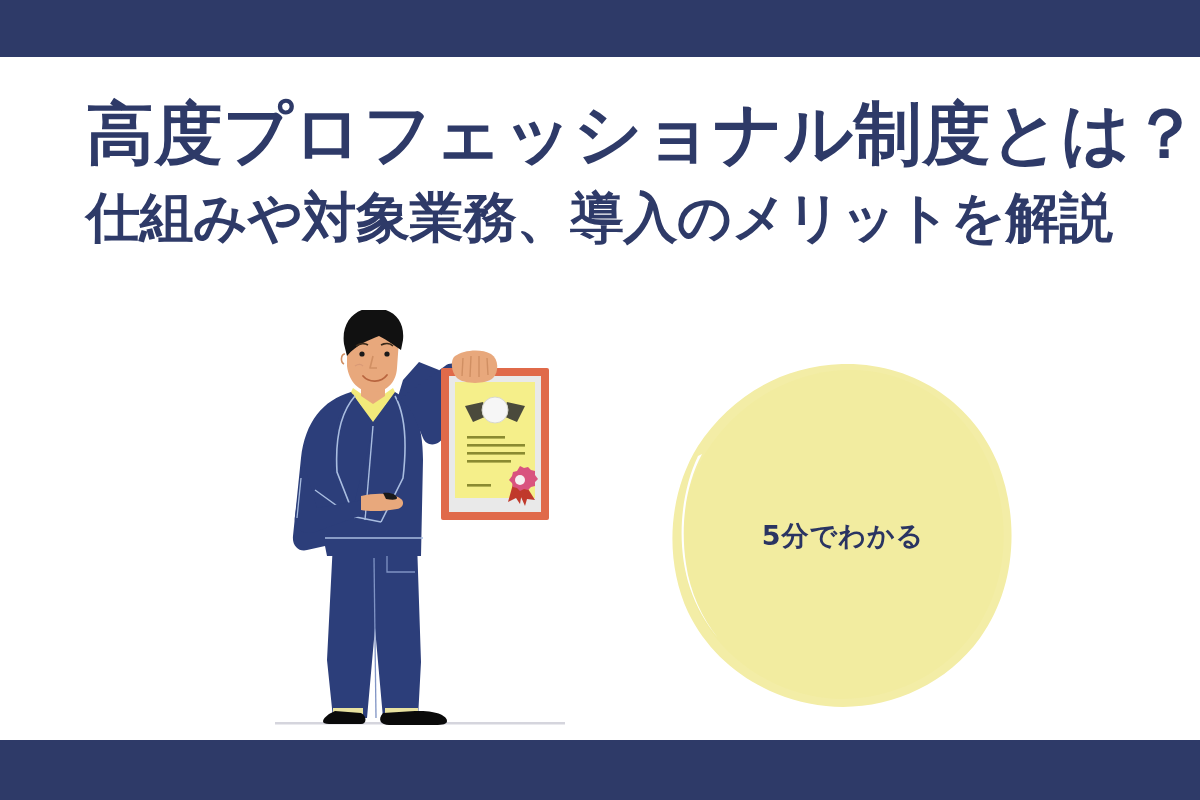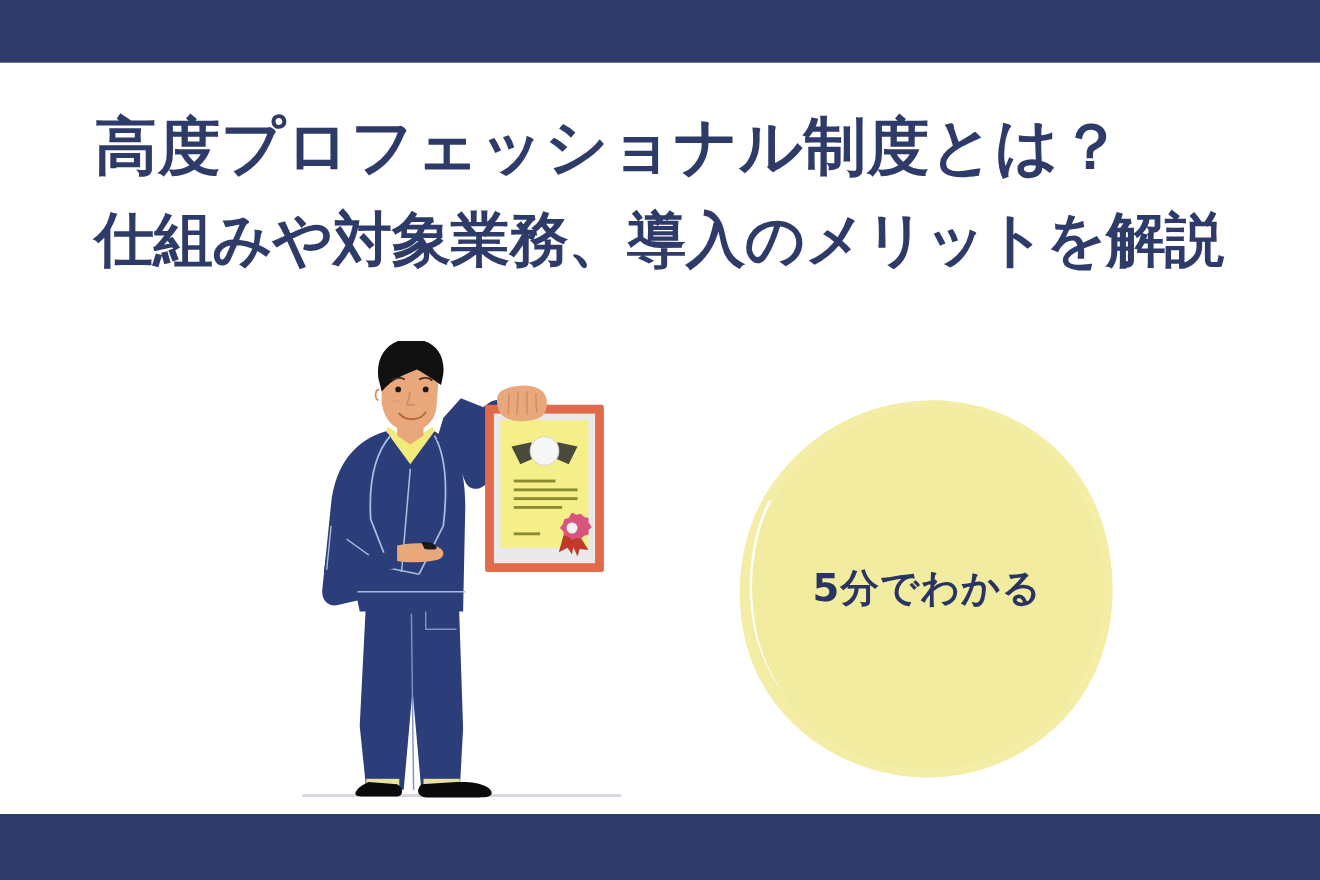--- a/index.html
+++ b/index.html
@@ -38,21 +38,21 @@
   
   .headline {
     position: absolute;
     left: 86px;
     top: 92px;
     width: 1060px;
   }
   .headline-line {
     color: #2e3a68;
     font-weight: 700;
-    font-size: 57px;
+    font-size: 68px;
     line-height: 84px;
     letter-spacing: 0.5px;
     white-space: nowrap;
     font-family: "DejaVu Sans", "Liberation Sans", sans-serif;
   }
   .headline-line-2 {
     font-size: 54px;
     letter-spacing: -0.5px;
   }
 
@@ -80,21 +80,21 @@
     display: flex;
     flex-direction: column;
     align-items: center;
     justify-content: center;
     gap: 14px;
     pointer-events: none;
   }
   .badge-text span {
     color: #2a3462;
     font-weight: 700;
-    font-size: 35px;
+    font-size: 27px;
     letter-spacing: 1px;
     line-height: 1;
     font-family: "DejaVu Sans", "Liberation Sans", sans-serif;
     text-align: center;
   }
 
   
   .illustration {
     position: absolute;
     left: 255px;

